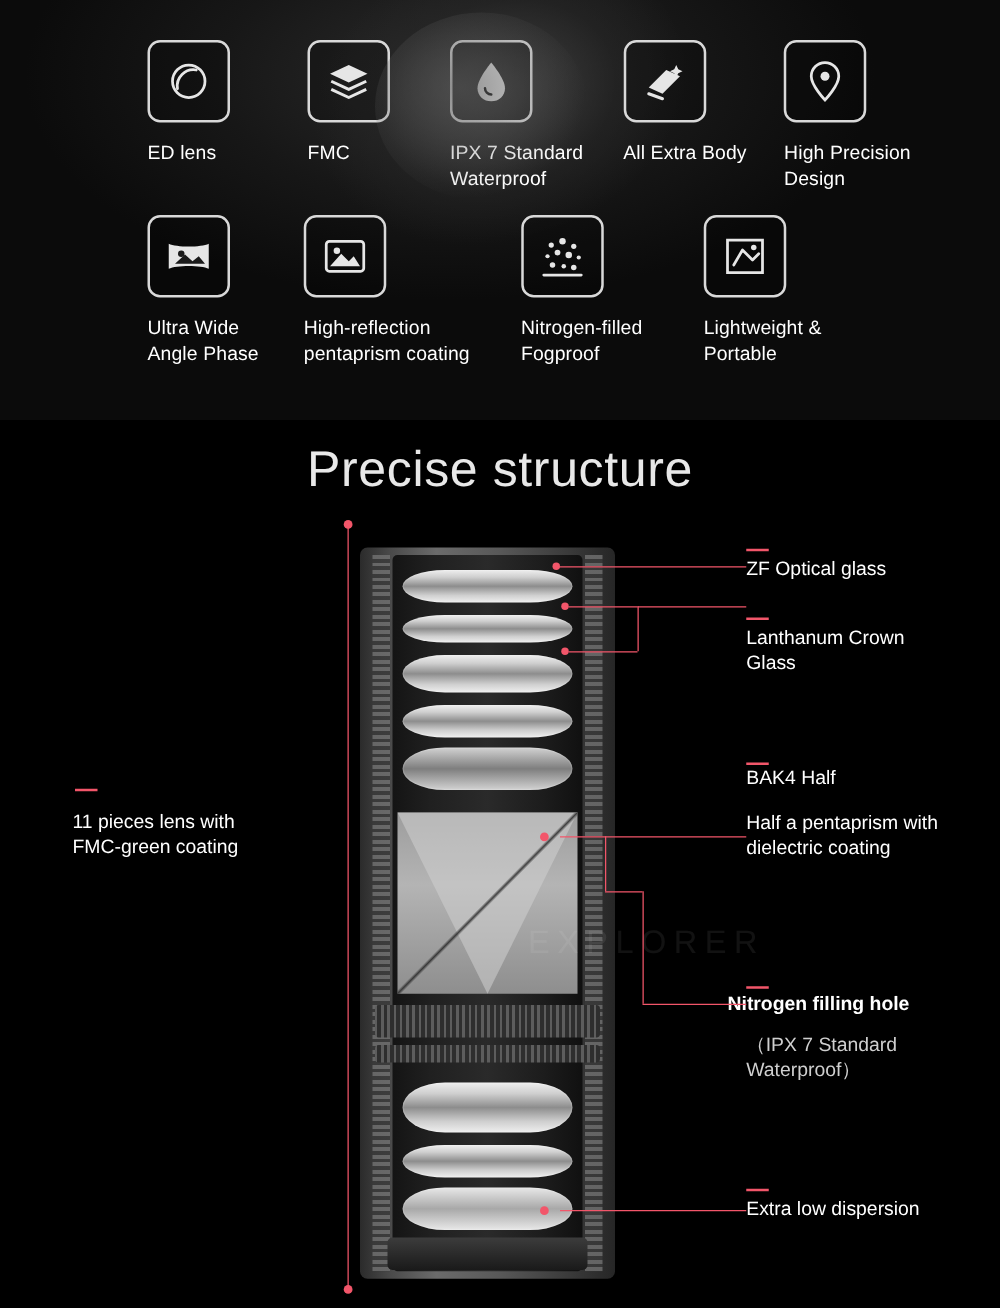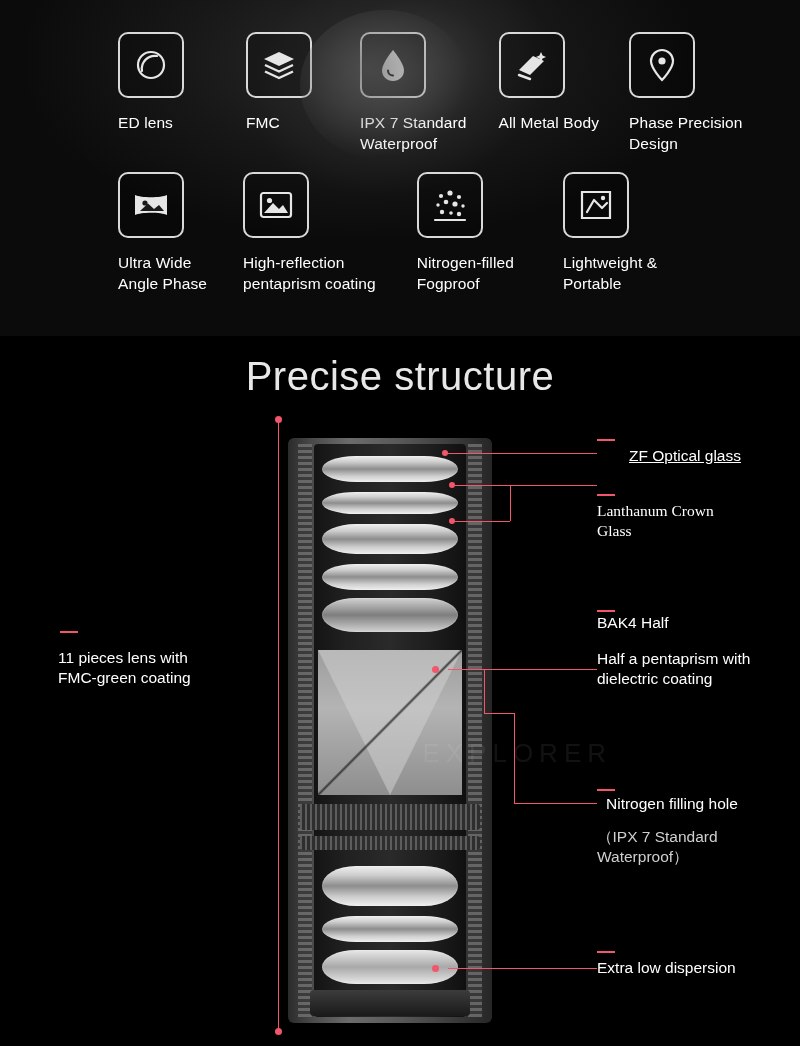--- a/index.html
+++ b/index.html
@@ -258,31 +258,31 @@
     </div>
 
     <div class="feat r1c4">
       <div class="feat-icon">
         <svg width="38" height="34" viewBox="0 0 38 34" fill="none">
           <path d="M6 22 L20 8 L31 13 L17 27 Z" fill="#e6e6e6"></path>
           <path d="M6 27 L17 31" stroke="#e6e6e6" stroke-width="2.4" stroke-linecap="round"></path>
           <path d="M28 4 l1.6 3.4 L33 9 l-3.4 1.6 L28 14 l-1.6-3.4 L23 9 l3.4-1.6 Z" fill="#e6e6e6"></path>
         </svg>
       </div>
-      <div class="feat-label">All Metal Body</div>
+      <div class="feat-label">All Extra Body</div>
     </div>
 
     <div class="feat r1c5">
       <div class="feat-icon">
         <svg width="32" height="38" viewBox="0 0 32 38" fill="none">
           <path d="M16 4 C10 4 5 9 5 15 C5 22.5 16 34 16 34 C16 34 27 22.5 27 15 C27 9 22 4 16 4 Z" stroke="#e6e6e6" stroke-width="2.2" fill="none"></path>
           <circle cx="16" cy="15" r="3.6" fill="#e6e6e6"></circle>
         </svg>
       </div>
-      <div class="feat-label">Phase Precision
+      <div class="feat-label">High Precision
 Design</div>
     </div>
   </div>
 
   <div class="feat-row row2">
 
     <div class="feat r2c1">
       <div class="feat-icon">
         <svg width="40" height="30" viewBox="0 0 40 30" fill="none">
           <path d="M4 5 C10 8 30 8 36 5 L36 25 C30 22 10 22 4 25 Z" fill="#e6e6e6"></path>
@@ -366,45 +366,45 @@
 
     <div class="lens l6"></div>
     <div class="lens l7"></div>
     <div class="lens l8"></div>
     <div class="objective"></div>
 
     <div class="watermark">EXPLORER</div>
   </div>
 
   <div class="dash" style="left:597px; top:103px;"></div>
-  <div class="callout" style="left:629px; top:110px;text-decoration:underline;">ZF Optical glass</div>
+  <div class="callout" style="left:597px; top:110px;">ZF Optical glass</div>
   <div class="leader" style="left:445px; top:117px; width:152px; border-top-width:1.4px;"></div>
   <div class="dot sm" style="left:442px; top:114px;"></div>
 
   <div class="dash" style="left:597px; top:158px;"></div>
-  <div class="callout" style="left:597px; top:165px;font-family:Liberation Serif, serif;">Lanthanum Crown
+  <div class="callout" style="left:597px; top:165px;">Lanthanum Crown
 Glass</div>
   <div class="leader" style="left:510px; top:149px; width:87px; border-top-width:1.4px;"></div>
   <div class="leader" style="left:510px; top:149px; height:36px; border-left-width:1.4px;"></div>
   <div class="leader" style="left:455px; top:149px; width:55px; border-top-width:1.4px;"></div>
   <div class="leader" style="left:455px; top:185px; width:55px; border-top-width:1.4px;"></div>
   <div class="dot sm" style="left:449px; top:146px;"></div>
   <div class="dot sm" style="left:449px; top:182px;"></div>
 
   <div class="dash" style="left:597px; top:274px;"></div>
   <div class="callout" style="left:597px; top:277px;">BAK4 Half</div>
   <div class="callout" style="left:597px; top:313px;">Half a pentaprism with
 dielectric coating</div>
   <div class="leader" style="left:448px; top:333px; width:149px; border-top-width:1.4px;"></div>
   <div class="dot" style="left:432px; top:330px;"></div>
   <div class="leader" style="left:484px; top:333px; height:44px; border-left-width:1.4px;"></div>
   <div class="leader" style="left:484px; top:377px; width:30px; border-top-width:1.4px;"></div>
 
   <div class="dash" style="left:597px; top:453px;"></div>
-  <div class="callout" style="left:606px; top:458px;">Nitrogen filling hole</div>
+  <div class="callout" style="left:582px; top:458px;font-weight:bold;">Nitrogen filling hole</div>
   <div class="callout sub" style="left:597px; top:491px; color:#cfcfcf;">（IPX 7 Standard
 Waterproof）</div>
   <div class="leader" style="left:514px; top:377px; height:90px; border-left-width:1.4px;"></div>
   <div class="leader" style="left:514px; top:467px; width:83px; border-top-width:1.4px;"></div>
 
   <div class="dash" style="left:597px; top:615px;"></div>
   <div class="callout" style="left:597px; top:622px;">Extra low dispersion</div>
   <div class="leader" style="left:448px; top:632px; width:149px; border-top-width:1.4px;"></div>
   <div class="dot" style="left:432px; top:629px;"></div>
 

